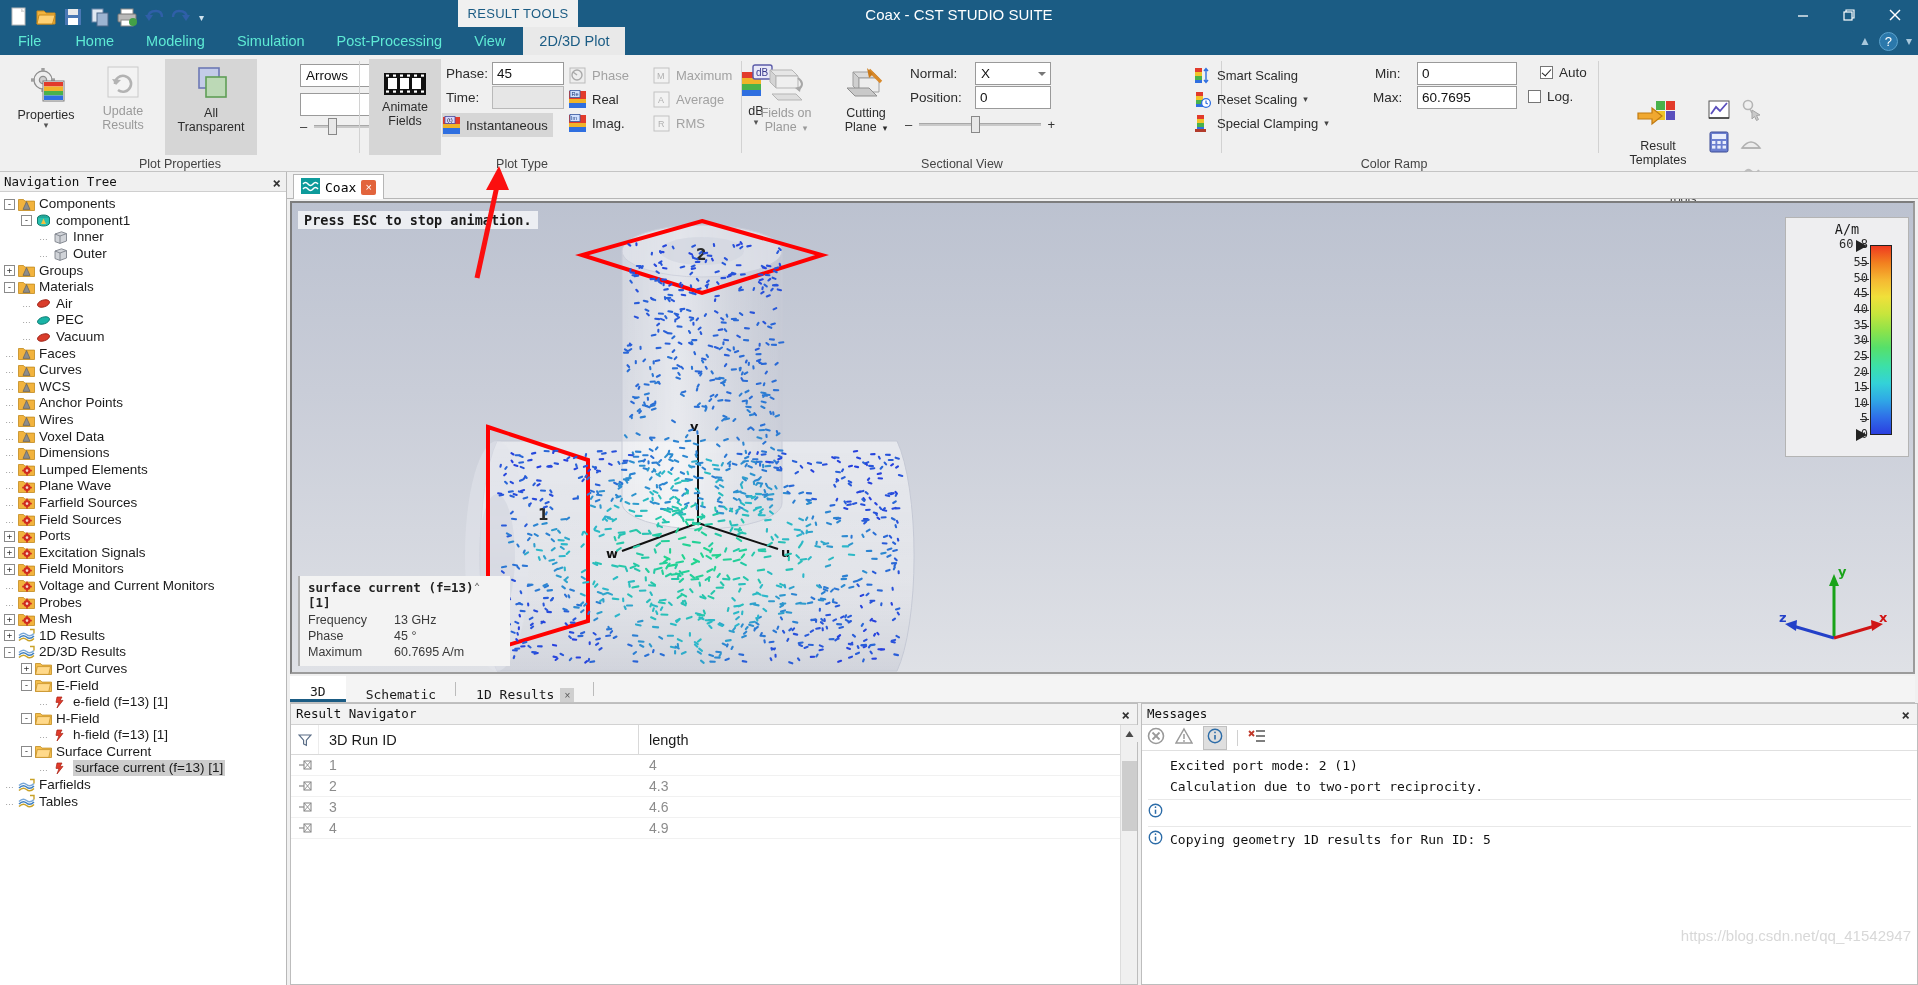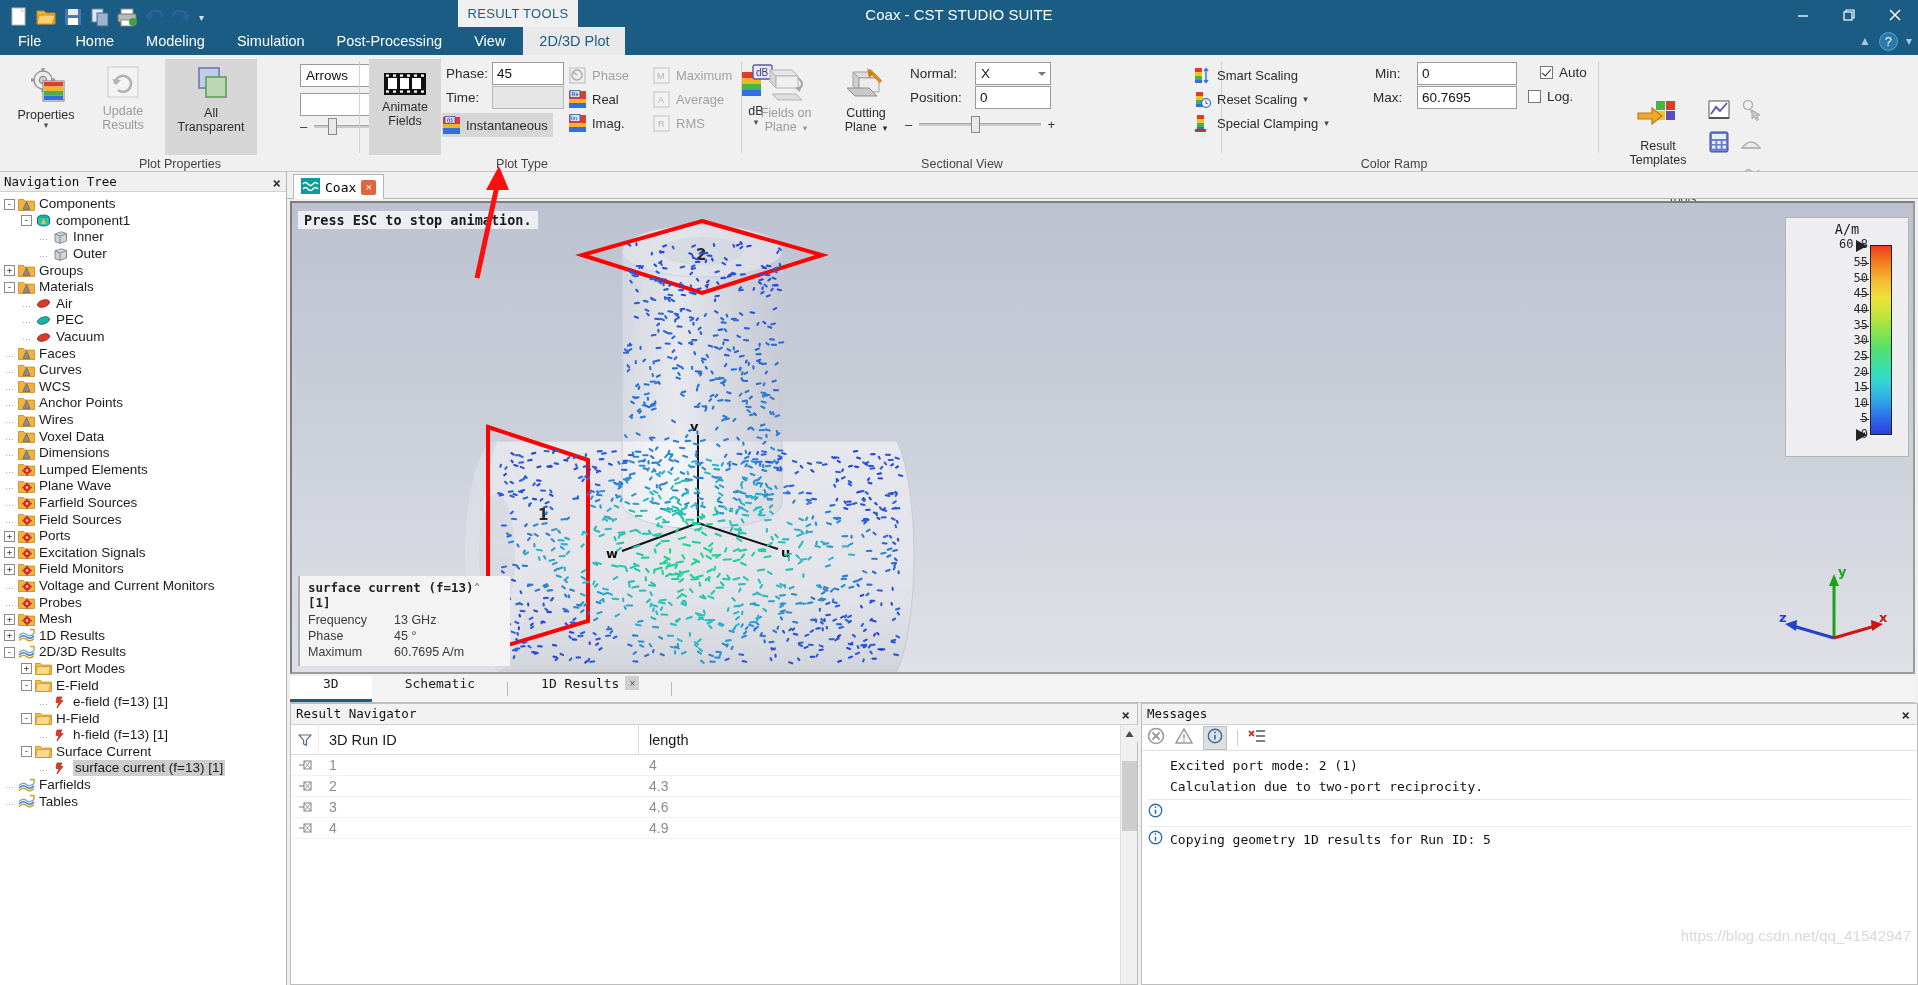--- a/index.html
+++ b/index.html
@@ -36,21 +36,21 @@
     background: #f0f0f0; color: #1b5c84; font-size: 13px;
     display: flex; align-items: center; justify-content: center; letter-spacing: .3px;
   }
 
   
   .ribbon-tabs {
     position: absolute; left: 0; top: 27px; width: 1918px; height: 28px;
     background: #1b5c84; display: flex; align-items: stretch;
   }
   .rtab {
-    padding: 0 16px; display: flex; align-items: center; color: #ffffff;
+    padding: 0 16px; display: flex; align-items: center; color: #5eead4;
     font-size: 14.5px; height: 28px; cursor: default;
   }
   .rtab.file { padding: 0 18px; }
   .rtab.active2d {
     background: #e9e9e9; color: #1b5c84;
     margin-left: 2px;
   }
   .ribbon-right {
     position: absolute; right: 6px; top: 27px; height: 28px;
     display: flex; align-items: center; gap: 8px;
@@ -195,21 +195,21 @@
   
   .model { position: absolute; left: 0; top: 0; width: 100%; height: 100%; }
 
   
   .btabs {
     position: absolute; left: 290px; top: 676px; width: 1625px; height: 27px;
     background: #f4f4f4; border-bottom: 1px solid #c0c0c0;
     display: flex; align-items: stretch;
     font-family: "DejaVu Sans Mono", monospace; font-size: 13px;
   }
-  .btab { display: flex; align-items: flex-start; padding: 0 33px; color: #1a1a1a; position: relative; }
+  .btab { display: flex; align-items: flex-end; padding: 0 20px; color: #1a1a1a; position: relative; }
   .btab.active { background: #fff; border-bottom: 3px solid #1b5c84; }
   .btab .vsep { position: absolute; right: 0; top: 6px; height: 14px; width: 1px; background: #bbb; }
   .btab .xsq {
     width: 14px; height: 14px; background: #cfcfcf; color: #555; font-size: 10px;
     display:flex; align-items:center; justify-content:center; margin-left: 6px;
     font-family: "Liberation Sans", sans-serif;
   }
 
   
   .resnav {
@@ -1028,21 +1028,21 @@
               <path d="M12 1.5 h4 v4" stroke="#c9a227" stroke-width="1.4" fill="none"></path>
             </svg></span>
           <span class="tlabel">2D/3D Results</span>
         </div>
         <div class="tnode" style="padding-left: 21px;">
           <span class="exp">+</span>
           <span class="ticon"><svg width="17" height="15" viewBox="0 0 17 15">
               <path d="M0.5 2.5 h5 l1.4 1.6 h9.6 v9.4 H0.5 Z" fill="#f5bf4e" stroke="#c08a1e" stroke-width="0.8"></path>
               <path d="M2.3 5.6 h13.2 l-1.7 7.8 H0.6 Z" fill="#ffd98a" stroke="#c08a1e" stroke-width="0.7"></path>
             </svg></span>
-          <span class="tlabel">Port Modes</span>
+          <span class="tlabel">Port Curves</span>
         </div>
         <div class="tnode" style="padding-left: 21px;">
           <span class="exp">-</span>
           <span class="ticon"><svg width="17" height="15" viewBox="0 0 17 15">
               <path d="M0.5 2.5 h5 l1.4 1.6 h9.6 v9.4 H0.5 Z" fill="#f5bf4e" stroke="#c08a1e" stroke-width="0.8"></path>
               <path d="M2.3 5.6 h13.2 l-1.7 7.8 H0.6 Z" fill="#ffd98a" stroke="#c08a1e" stroke-width="0.7"></path>
             </svg></span>
           <span class="tlabel">E-Field</span>
         </div>
         <div class="tnode" style="padding-left: 38px;">

